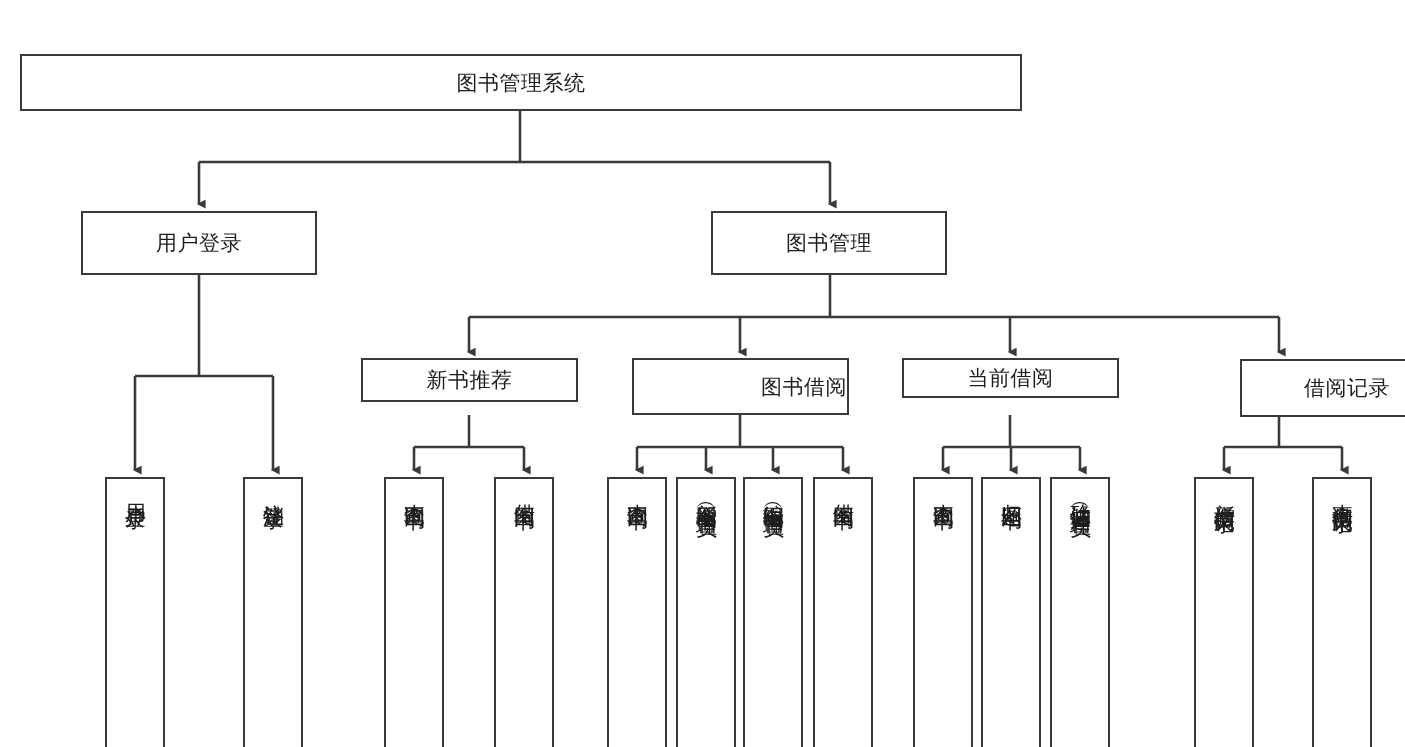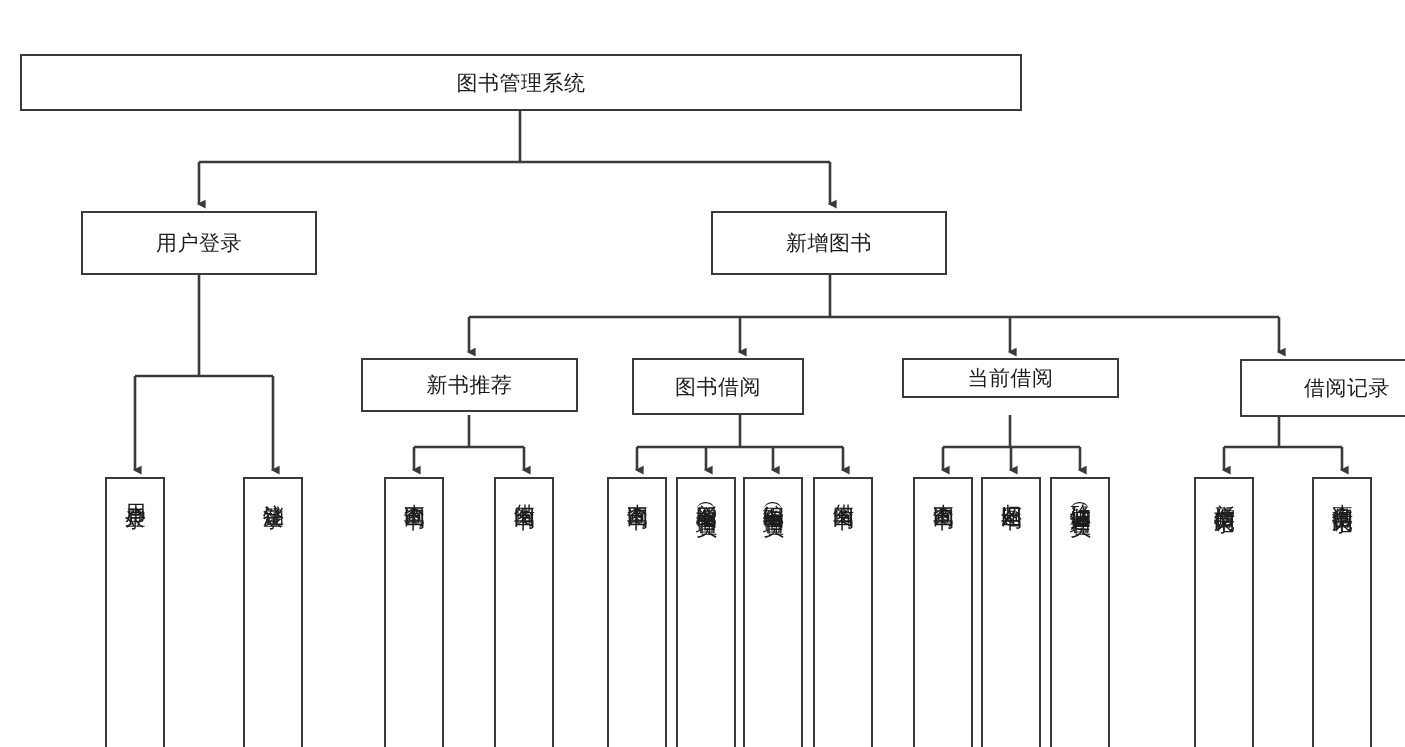--- a/index.html
+++ b/index.html
@@ -132,28 +132,28 @@
 
   <div class="node h" style="left:20px; top:13px; width:1002px; height:57px;">
     <span class="node-label">图书管理系统</span>
   </div>
 
   <div class="node h" style="left:81px; top:170px; width:236px; height:64px;">
     <span class="node-label">用户登录</span>
   </div>
 
   <div class="node h" style="left:711px; top:170px; width:236px; height:64px;">
-    <span class="node-label">新增图书</span>
-  </div>
-
-  <div class="node h" style="left:361px; top:317px; width:217px; height:54px;">
+    <span class="node-label">图书管理</span>
+  </div>
+
+  <div class="node h" style="left:361px; top:317px; width:217px; height:44px;">
     <span class="node-label">新书推荐</span>
   </div>
 
-  <div class="node h" style="left:632px; top:317px; width:172px; height:57px;">
+  <div class="node h" style="left:632px; top:317px; width:217px; height:57px;justify-content:flex-end;">
     <span class="node-label">图书借阅</span>
   </div>
 
   <div class="node h" style="left:902px; top:317px; width:217px; height:40px;">
     <span class="node-label">当前借阅</span>
   </div>
 
   <div class="node h" style="left:1240px; top:318px; width:214px; height:58px;">
     <span class="node-label">借阅记录</span>
   </div>

